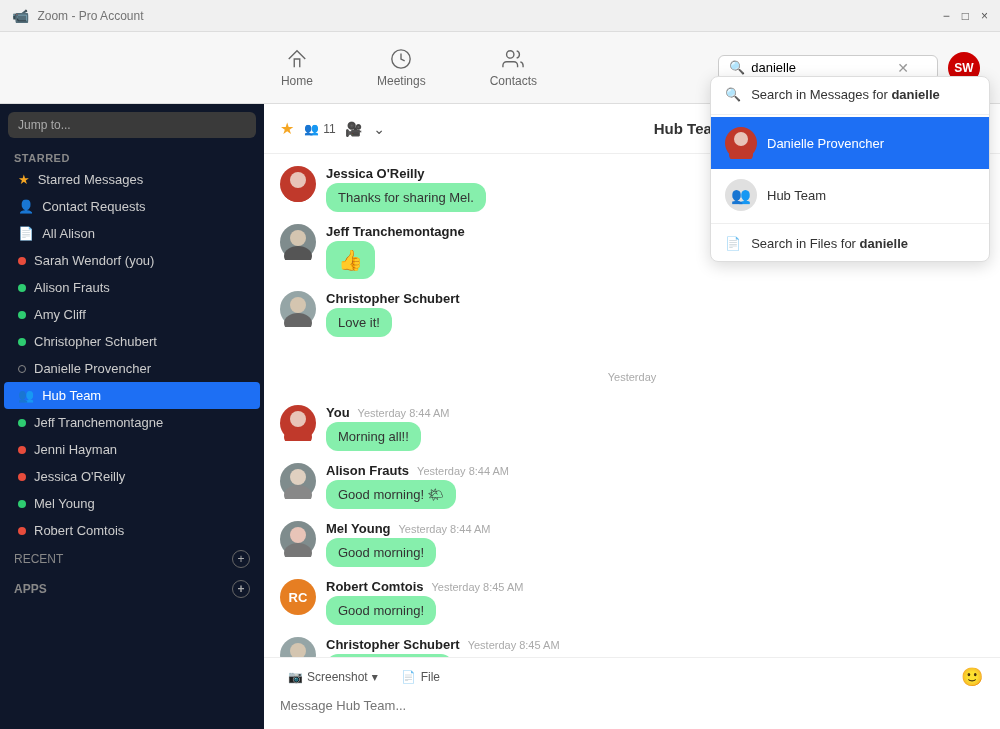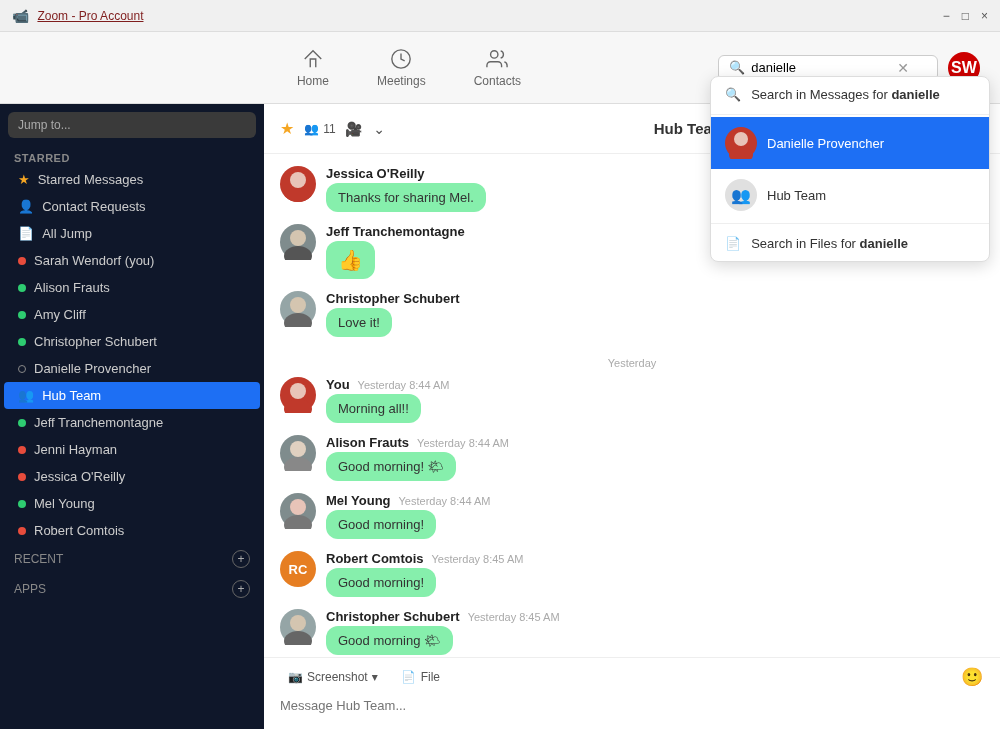--- a/index.html
+++ b/index.html
@@ -1,73 +1,73 @@
 <!DOCTYPE html>
 <html><head>
   <meta charset="utf-8">
   <style>
     * { margin: 0; padding: 0; box-sizing: border-box; }
     body { width: 1000px; height: 729px; font-family: -apple-system, BlinkMacSystemFont, 'Segoe UI', sans-serif; background: #f0f0f0; overflow: hidden; font-size: 13px; }
 
     
     .titlebar { height: 32px; background: #f0f0f0; display: flex; align-items: center; padding: 0 12px; border-bottom: 1px solid #ddd; }
-    .titlebar-title { font-size: 12px; color: #7f1d1d; flex: 1; text-decoration: underline; }
+    .titlebar-title { font-size: 12px; color: #737373; flex: 1; }
     .titlebar-controls { display: flex; gap: 12px; }
     .titlebar-btn { font-size: 12px; color: #555; cursor: pointer; background: none; border: none; }
 
     
     .app { display: flex; flex-direction: column; height: calc(100% - 32px); }
 
     
     .topnav { height: 72px; background: #f7f7f7; border-bottom: 1px solid #ddd; display: flex; align-items: center; justify-content: space-between; padding: 0 20px; }
-    .nav-items { display: flex; gap: 0; align-items: center; flex: 1; justify-content: center; }
+    .nav-items { display: flex; gap: 16px; align-items: center; flex: 1; justify-content: center; }
     .nav-item { display: flex; flex-direction: column; align-items: center; gap: 4px; padding: 8px 24px; cursor: pointer; color: #666; font-size: 12px; border-radius: 8px; }
     .nav-item.active { color: #1d6ff4; }
     .nav-item svg { width: 22px; height: 22px; }
     .nav-right { display: flex; align-items: center; gap: 10px; }
     .search-box { display: flex; align-items: center; background: white; border: 1px solid #ccc; border-radius: 6px; padding: 4px 10px; gap: 6px; width: 220px; }
     .search-box input { border: none; outline: none; font-size: 13px; width: 140px; }
     .search-clear { cursor: pointer; color: #999; font-size: 14px; }
-    .avatar-circle { width: 32px; height: 32px; border-radius: 50%; background: #c00; display: flex; align-items: center; justify-content: center; color: white; font-size: 16px; font-weight: bold; position: relative; }
+    .avatar-circle { width: 32px; height: 32px; border-radius: 50%; background: #c00; display: flex; align-items: center; justify-content: center; color: white; font-size: 12px; font-weight: bold; position: relative; }
     .avatar-dot { width: 8px; height: 8px; background: red; border-radius: 50%; position: absolute; bottom: 0; right: 0; border: 2px solid white; }
 
     
     .body { display: flex; flex: 1; overflow: hidden; }
 
     
     .sidebar { width: 264px; background: #0f172a; color: #ccc; display: flex; flex-direction: column; overflow-y: auto; }
     .sidebar-jumpto { margin: 8px; padding: 6px 10px; background: #3a3a3a; border-radius: 6px; color: #aaa; font-size: 12px; cursor: pointer; }
     .sidebar-section { padding: 6px 14px 2px; font-size: 11px; font-weight: 600; color: #888; text-transform: uppercase; letter-spacing: 0.5px; }
     .sidebar-item { display: flex; align-items: center; gap: 8px; padding: 6px 14px; cursor: pointer; border-radius: 4px; margin: 0 4px; color: #ccc; font-size: 13px; }
     .sidebar-item.active { background: #1d6ff4; color: white; }
     .sidebar-dot { width: 8px; height: 8px; border-radius: 50%; flex-shrink: 0; }
     .dot-green { background: #2ecc71; }
     .dot-red { background: #e74c3c; }
     .dot-outline { width: 8px; height: 8px; border-radius: 50%; border: 1.5px solid #888; flex-shrink: 0; }
     .sidebar-recent-header { display: flex; align-items: center; justify-content: space-between; padding: 6px 14px; color: #888; font-size: 12px; }
-    .sidebar-apps-header { display: flex; align-items: center; justify-content: space-between; padding: 6px 14px; color: #888; font-size: 12px; }
+    .sidebar-apps-header { display: flex; align-items: center; justify-content: space-between; padding: 6px 14px; color: #888; font-size: 12px; font-weight: bold; }
     .plus-btn { width: 18px; height: 18px; border-radius: 50%; border: 1px solid #666; display: flex; align-items: center; justify-content: center; font-size: 12px; cursor: pointer; color: #aaa; }
 
     
     .chat-area { flex: 1; display: flex; flex-direction: column; background: white; }
     .chat-header { height: 50px; border-bottom: 1px solid #eee; display: flex; align-items: center; padding: 0 16px; gap: 10px; }
     .star-icon { color: #f5a623; font-size: 16px; cursor: pointer; }
     .members-btn { display: flex; align-items: center; gap: 4px; color: #555; font-size: 12px; cursor: pointer; }
     .chat-header-title { flex: 1; text-align: center; font-weight: 600; font-size: 15px; color: #333; }
 
     
     .messages { flex: 1; overflow-y: auto; padding: 12px 16px; display: flex; flex-direction: column; gap: 0; }
     .msg-group { display: flex; gap: 10px; margin-bottom: 12px; }
     .msg-avatar { width: 36px; height: 36px; border-radius: 50%; flex-shrink: 0; display: flex; align-items: center; justify-content: center; font-size: 13px; font-weight: bold; color: white; }
     .msg-content { flex: 1; }
     .msg-header { display: flex; align-items: baseline; gap: 8px; margin-bottom: 2px; }
     .msg-name { font-weight: 600; font-size: 13px; color: #222; }
     .msg-time { font-size: 11px; color: #aaa; }
     .msg-bubble { background: #86efac; border-radius: 12px; padding: 7px 12px; display: inline-block; font-size: 13px; color: #333; max-width: 480px; }
-    .date-divider { text-align: center; font-size: 11px; color: #aaa; margin: 8px 0; }
+    .date-divider { text-align: center; font-size: 11px; color: #aaa; margin: 22px 0; }
 
     
     .chat-input-area { border-top: 1px solid #eee; padding: 8px 16px 12px; }
     .chat-input-toolbar { display: flex; gap: 8px; margin-bottom: 6px; align-items: center; }
     .toolbar-btn { background: none; border: none; cursor: pointer; color: #555; font-size: 12px; display: flex; align-items: center; gap: 4px; padding: 4px 8px; border-radius: 4px; }
     .chat-input { width: 100%; border: none; outline: none; font-size: 13px; color: #999; padding: 4px 0; }
     .emoji-btn { margin-left: auto; background: none; border: none; cursor: pointer; font-size: 18px; }
 
     
     .search-dropdown { position: absolute; top: 72px; right: 10px; width: 280px; background: white; border: 1px solid #ddd; border-radius: 8px; box-shadow: 0 4px 16px rgba(0,0,0,0.15); z-index: 100; overflow: hidden; }
@@ -146,21 +146,21 @@
       <div class="sidebar-item">
         <span style="color:#f5a623; font-size:13px;">★</span>
         <span>Starred Messages</span>
       </div>
       <div class="sidebar-item">
         <span style="font-size:13px;">👤</span>
         <span>Contact Requests</span>
       </div>
       <div class="sidebar-item">
         <span style="font-size:13px;">📄</span>
-        <span>All Jump</span>
+        <span>All Alison</span>
       </div>
 
       <div class="sidebar-item">
         <div class="sidebar-dot dot-red"></div>
         <span>Sarah Wendorf (you)</span>
       </div>
       <div class="sidebar-item">
         <div class="sidebar-dot dot-green"></div>
         <span>Alison Frauts</span>
       </div>

